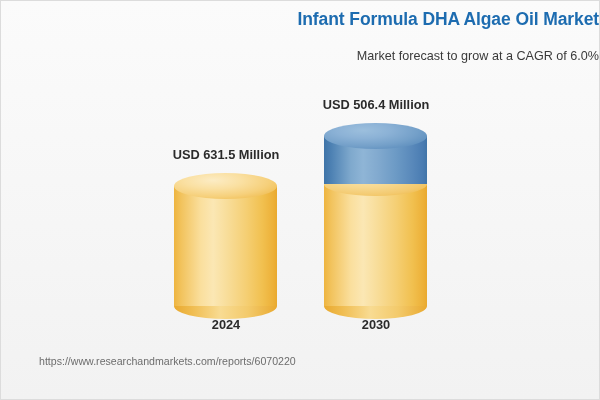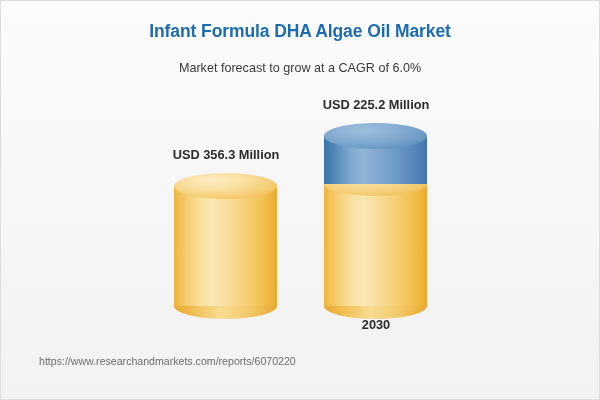--- a/index.html
+++ b/index.html
@@ -23,22 +23,22 @@
     background: linear-gradient(180deg, #fbfbfb 0%, #f7f7f7 45%, #f2f2f2 100%);
     overflow: hidden;
   }
 
   
   .header {
     position: absolute;
     top: 0;
     left: 0;
     width: 598px;
-    text-align: center;
-    padding-top: 20px;
+    text-align: right;
+    padding-top: 8px;
   }
   .chart-title {
     font-size: 17.5px;
     font-weight: bold;
     color: #1d6cb0;
     letter-spacing: -0.1px;
     line-height: 20px;
     margin: 0;
   }
   .chart-subtitle {
@@ -245,36 +245,37 @@
 <div class="infographic">
 
   <div class="header">
     <div class="chart-title">Infant Formula DHA Algae Oil Market</div>
     <div class="chart-subtitle">Market forecast to grow at a CAGR of 6.0%</div>
   </div>
 
   <div class="plot-area">
 
     <div class="bar-group g2024">
-      <div class="value-label">USD 356.3 Million</div>
+      <div class="value-label">USD 631.5 Million</div>
 
       <div class="cylinder">
         <div class="cyl-shadow"></div>
 
         <div class="cyl-cap cap-bottom-yellow" style="bottom:-13px;"></div>
 
         <div class="cyl-body cyl-yellow" style="top:13px; height:120px;"></div>
 
         <div class="cyl-cap cap-yellow-top" style="top:0px;"></div>
       </div>
 
+      <div class="cat-label">2024</div>
     </div>
 
     <div class="bar-group g2030">
-      <div class="value-label">USD 225.2 Million</div>
+      <div class="value-label">USD 506.4 Million</div>
 
       <div class="cylinder">
         <div class="cyl-shadow"></div>
 
         <div class="cyl-cap cap-bottom-yellow" style="bottom:-13px;"></div>
 
         <div class="cyl-body cyl-yellow" style="top:61px; height:122px;"></div>
 
         <div class="seg-divider" style="top:49px;"></div>
 

